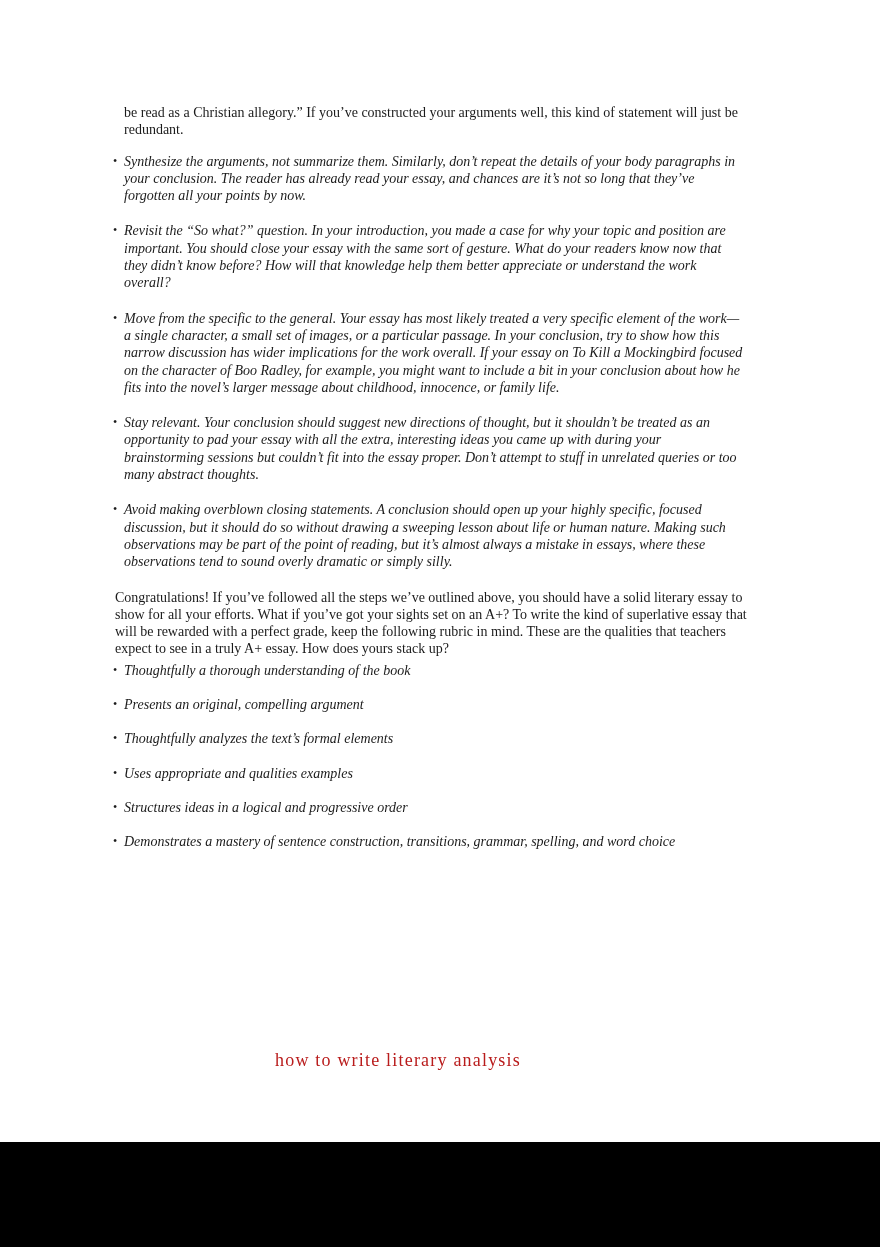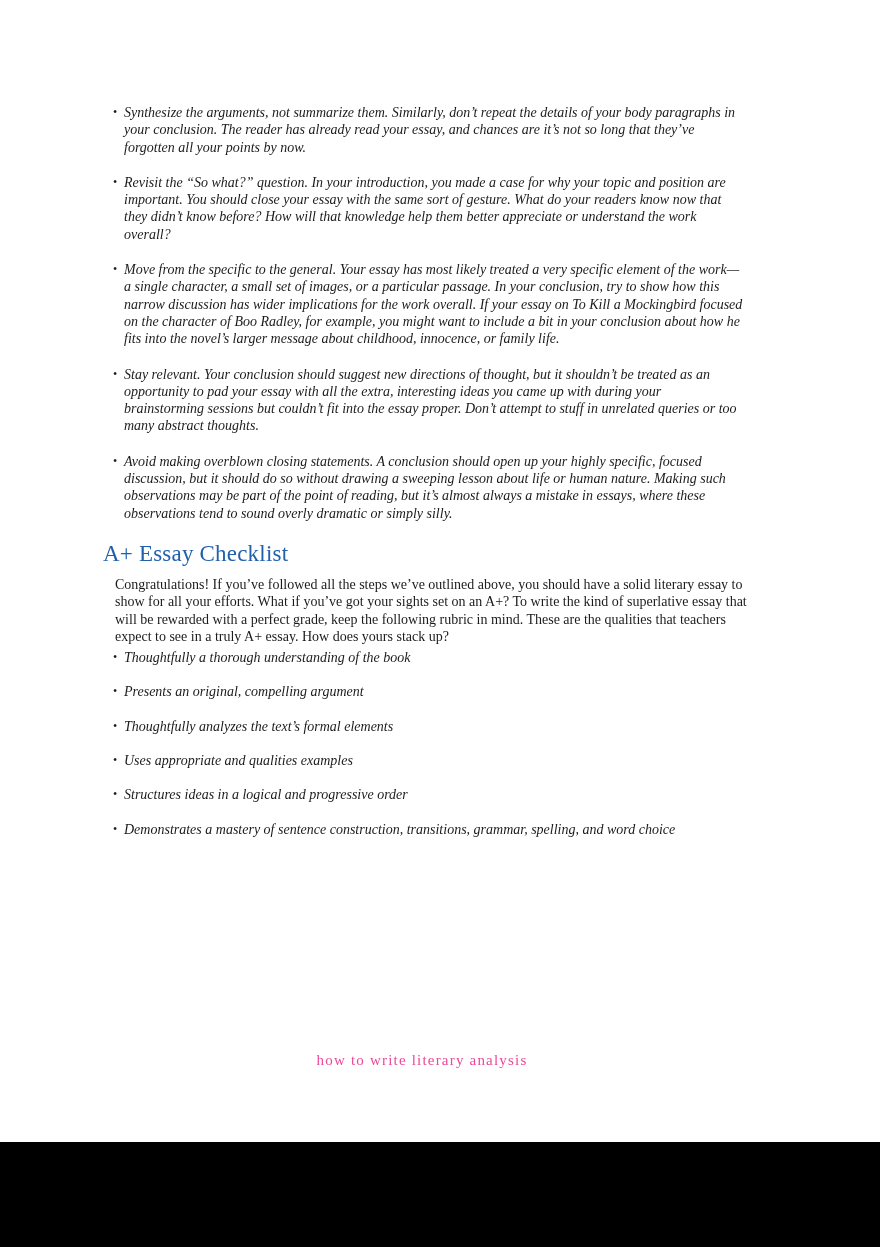--- a/index.html
+++ b/index.html
@@ -58,42 +58,43 @@
   .intro-paragraph {
     margin: 0 0 4px 12px;
     width: 640px;
   }
   .checklist .li {
     margin-bottom: 17px;
   }
   .footer-title {
     position: absolute;
     top: 1051px;
-    left: 422px;
+    left: 398px;
     transform: translateX(-50%);
-    font-size: 15px;
+    font-size: 18px;
     line-height: 18px;
     letter-spacing: 1.2px;
-    color: #ec4899;
+    color: #b91c1c;
     white-space: nowrap;
   }
   .bottom-bar {
     position: absolute;
     left: 0;
     top: 1142px;
     width: 880px;
     height: 105px;
     background: var(--letterbox, #000000);
   }
 </style>
 </head>
 <body style="--heading-blue: #2161ab; --body-text: #1b1b1b; --page-bg: #ffffff; --letterbox: #000000;">
 
 <div class="content">
 
+  <p class="hang-paragraph">be read as a Christian allegory.” If you’ve constructed your arguments well, this kind of statement will just be redundant.</p>
 
   <div class="blist">
     <div class="li">
       <span class="marker">•</span>
       <p>Synthesize the arguments, not summarize them.  Similarly, don’t repeat the details of your body paragraphs in your conclusion. The reader has already read your essay, and chances are it’s not so long that they’ve forgotten all your points by now.</p>
     </div>
     <div class="li">
       <span class="marker">•</span>
       <p>Revisit the “So what?” question.  In your introduction, you made a case for why your topic and position are important. You should close your essay with the same sort of gesture. What do your readers know now that they didn’t know before? How will that knowledge help them better appreciate or understand the work overall?</p>
     </div>
@@ -104,21 +105,20 @@
     <div class="li">
       <span class="marker">•</span>
       <p>Stay relevant.  Your conclusion should suggest new directions of thought, but it shouldn’t be treated as an opportunity to pad your essay with all the extra, interesting ideas you came up with during your brainstorming sessions but couldn’t fit into the essay proper. Don’t attempt to stuff in unrelated queries or too many abstract thoughts.</p>
     </div>
     <div class="li">
       <span class="marker">•</span>
       <p>Avoid making overblown closing statements.  A conclusion should open up your highly specific, focused discussion, but it should do so without drawing a sweeping lesson about life or human nature. Making such observations may be part of the point of reading, but it’s almost always a mistake in essays, where these observations tend to sound overly dramatic or simply silly.</p>
     </div>
   </div>
 
-  <h1 class="section-heading">A+ Essay Checklist</h1>
 
   <p class="intro-paragraph">Congratulations! If you’ve followed all the steps we’ve outlined above, you should have a solid literary essay to show for all your efforts. What if you’ve got your sights set on an A+? To write the kind of superlative essay that will be rewarded with a perfect grade, keep the following rubric in mind. These are the qualities that teachers expect to see in a truly A+ essay. How does yours stack up?</p>
 
   <div class="blist checklist">
     <div class="li">
       <span class="marker">•</span>
       <p>Thoughtfully a thorough understanding of the book</p>
     </div>
     <div class="li">
       <span class="marker">•</span>

